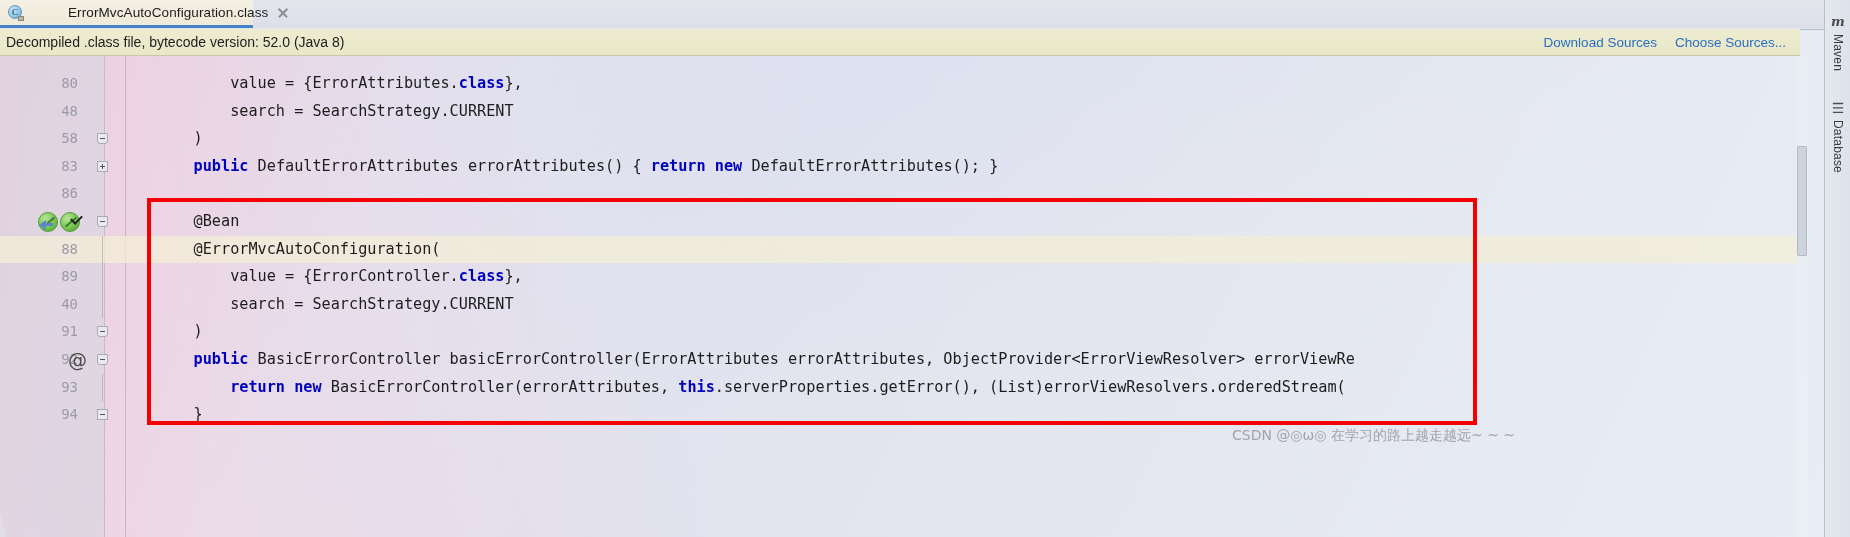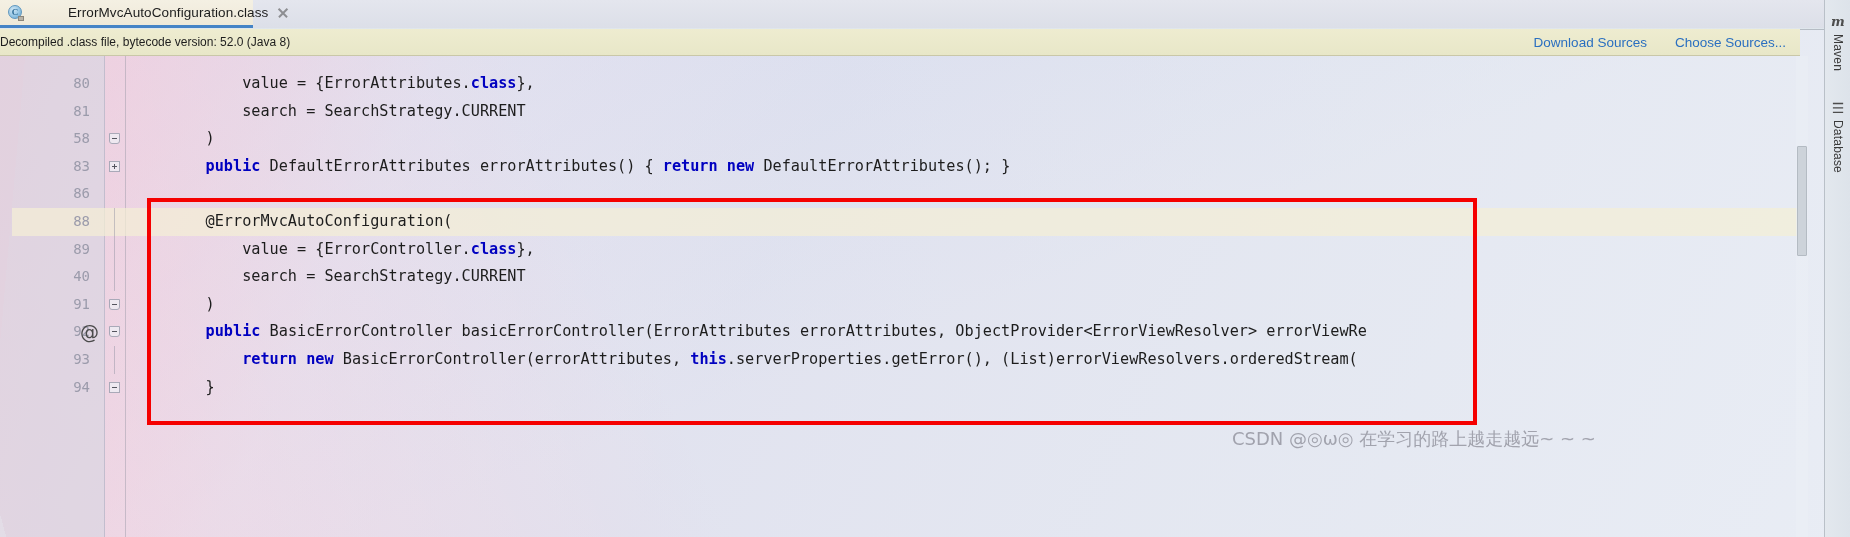--- a/index.html
+++ b/index.html
@@ -105,26 +105,26 @@
   
   .notifbar {
     position: absolute; left: 0; top: 29px;
     width: 1800px; height: 27px;
     background: linear-gradient(180deg,#eeecd0 0%, #e8e7c8 100%);
     border-bottom: 1px solid #c9c7a8;
     box-sizing: border-box;
     display: flex; align-items: center;
   }
   .notif-text {
-    font-size: 12px; color: #1d1d1d;
-    white-space: nowrap;
+    font-size: 14px; color: #1d1d1d;
+    margin-left: 6px; white-space: nowrap;
   }
   .notif-links {
     margin-left: auto; margin-right: 14px;
-    display: flex; align-items: center; gap: 28px;
+    display: flex; align-items: center; gap: 18px;
   }
   .notif-link {
     font-size: 13.5px; color: #2a6fc0;
     white-space: nowrap; cursor: pointer;
   }
 
   
   .editor {
     position: absolute; left: 0; top: 56px;
     width: 1800px; height: 481px;
@@ -142,21 +142,20 @@
     width: 1px; height: 481px;
     background: rgba(150,150,165,0.45);
   }
 
   .code-lines { position: absolute; left: 0; top: 0; width: 1800px; }
   .cline {
     position: relative;
     height: 27.6px;
     display: flex; align-items: center;
     white-space: nowrap;
-    margin-left: 12px;
   }
   .cline.current { background: rgba(244,238,214,0.72); }
   .lnum {
     position: absolute; left: 0; top: 0;
     width: 78px; height: 27.6px;
     line-height: 27.6px; text-align: right;
     font-family: "DejaVu Sans Mono", monospace;
     font-size: 14px; color: #9b9bab;
     user-select: none;
   }
@@ -244,21 +243,21 @@
     border: 4px solid #f50000;
     box-sizing: border-box;
     pointer-events: none;
     z-index: 30;
   }
 
   
   .watermark {
     position: absolute;
     left: 1232px; top: 427px;
-    font-size: 18px;
+    font-size: 14px;
     color: rgba(120,120,130,0.62);
     white-space: nowrap;
     z-index: 35;
     font-family: "DejaVu Sans", sans-serif;
   }
 
   
   .scroll-strip {
     position: absolute; right: 42px; top: 56px;
     width: 12px; height: 481px;
@@ -342,41 +341,53 @@
         <span class="lnum" style="height:14px;line-height:14px;"></span>
         <span class="code" style="height:14px;line-height:8px;"></span>
       </div>
 
       <div class="cline">
         <span class="lnum">80</span>
         <span class="code">        value = {ErrorAttributes.<span class="kw">class</span>},</span>
       </div>
 
       <div class="cline">
-        <span class="lnum">81</span>
+        <span class="lnum">48</span>
         <span class="code">        search = SearchStrategy.CURRENT</span>
       </div>
 
       <div class="cline">
         <span class="lnum">58</span>
         <span class="fold arrow"></span>
         <span class="code">    )</span>
       </div>
 
       <div class="cline">
         <span class="lnum">83</span>
         <span class="fold plus"></span>
         <span class="code">    <span class="kw">public</span> DefaultErrorAttributes errorAttributes() { <span class="kw">return</span> <span class="kw">new</span> DefaultErrorAttributes(); }</span>
       </div>
 
       <div class="cline">
         <span class="lnum">86</span>
         <span class="code"></span>
       </div>
 
+      <div class="cline">
+        <span class="lnum">87</span>
+        <span class="bean-icons">
+          <span class="bean b1"></span>
+          <span class="bean b2"></span>
+          <span class="bean-arrow"></span>
+          <span class="bean-arrow-tail"></span>
+          <span class="bean-check"></span>
+        </span>
+        <span class="fold arrow"></span>
+        <span class="code">    @Bean</span>
+      </div>
 
       <div class="cline current">
         <span class="lnum">88</span>
         <span class="foldline"></span>
         <span class="code">    @ErrorMvcAutoConfiguration(</span>
       </div>
 
       <div class="cline">
         <span class="lnum">89</span>
         <span class="foldline"></span>

